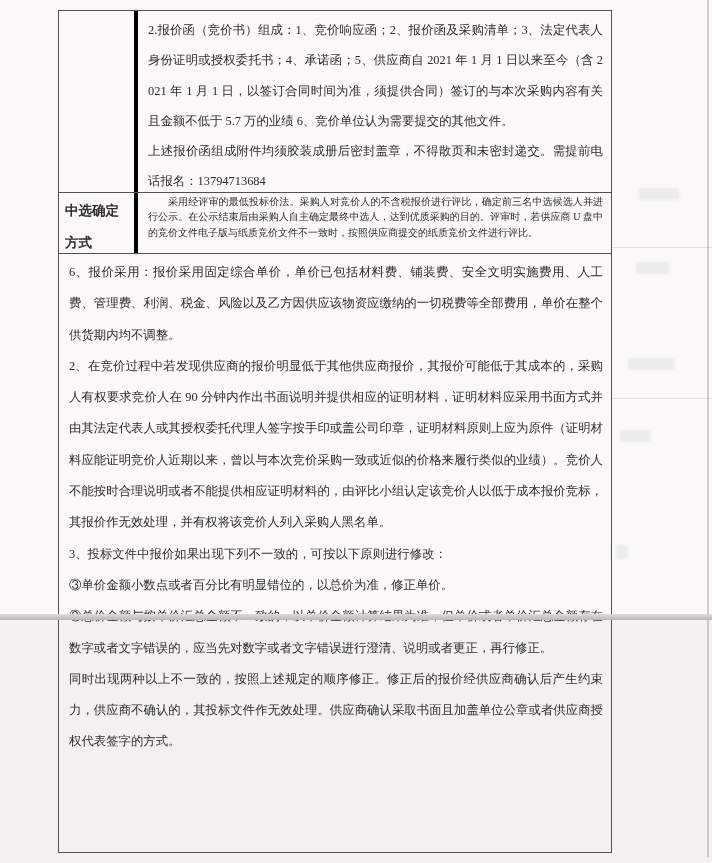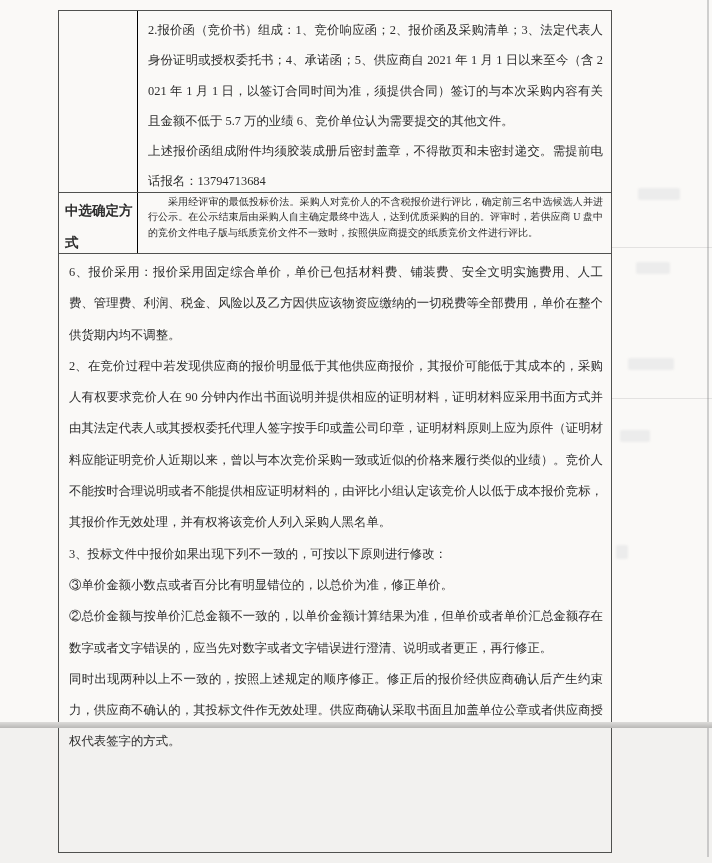--- a/index.html
+++ b/index.html
@@ -2,35 +2,35 @@
 <html><head>
 <meta charset="utf-8">
 <style>
   html,body{margin:0;padding:0;}
   body{
     width:712px;height:863px;overflow:hidden;
     background:#f2f1ef;
     font-family:"Liberation Serif", serif;
   }
   .page{
-    position:relative;width:712px;height:728px;
+    position:relative;width:712px;height:620px;
     background:#faf9f7;
   }
   
   .doc-table{
     position:absolute;left:58px;top:10px;width:554px;
     border:1px solid #50514f;
     box-sizing:border-box;
   }
   .row{display:flex;box-sizing:border-box;}
   .row + .row{border-top:1px solid #50514f;}
   .cell{box-sizing:border-box;overflow:hidden;}
   .label-cell{
     width:79px;flex:0 0 79px;
-    border-right:1px solid #000000;
+    border-right:4px solid #000000;
     font-family:"Liberation Sans", sans-serif;
     font-weight:700;
     font-size:13.5px;
     color:#2d2d2d;
     padding:5px 2px 0 6px;
     line-height:32px;
     word-break:break-all;
   }
   .content-cell{
     flex:1;

